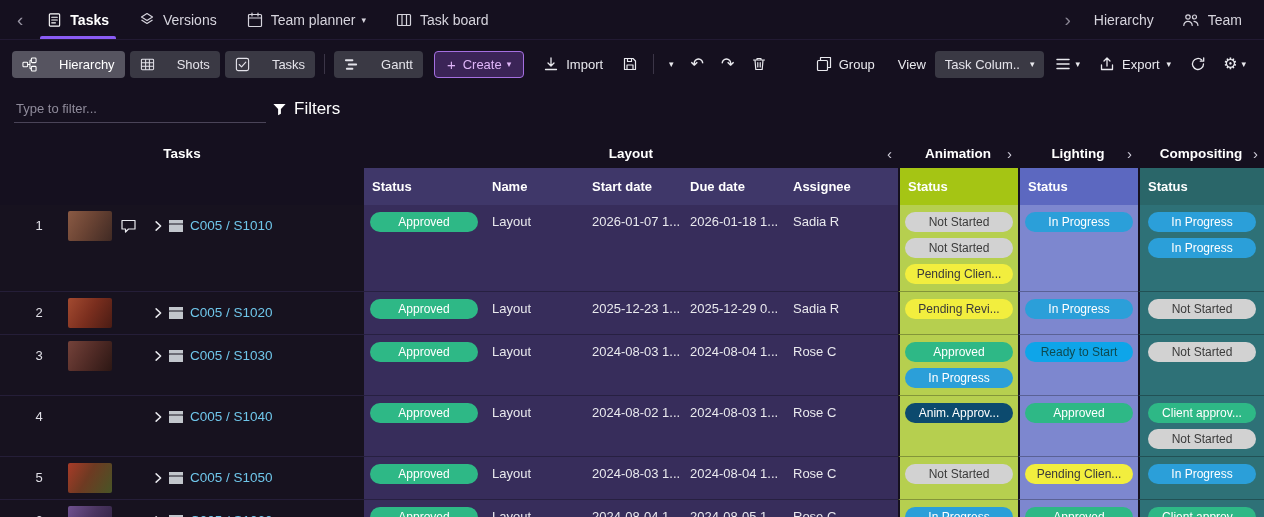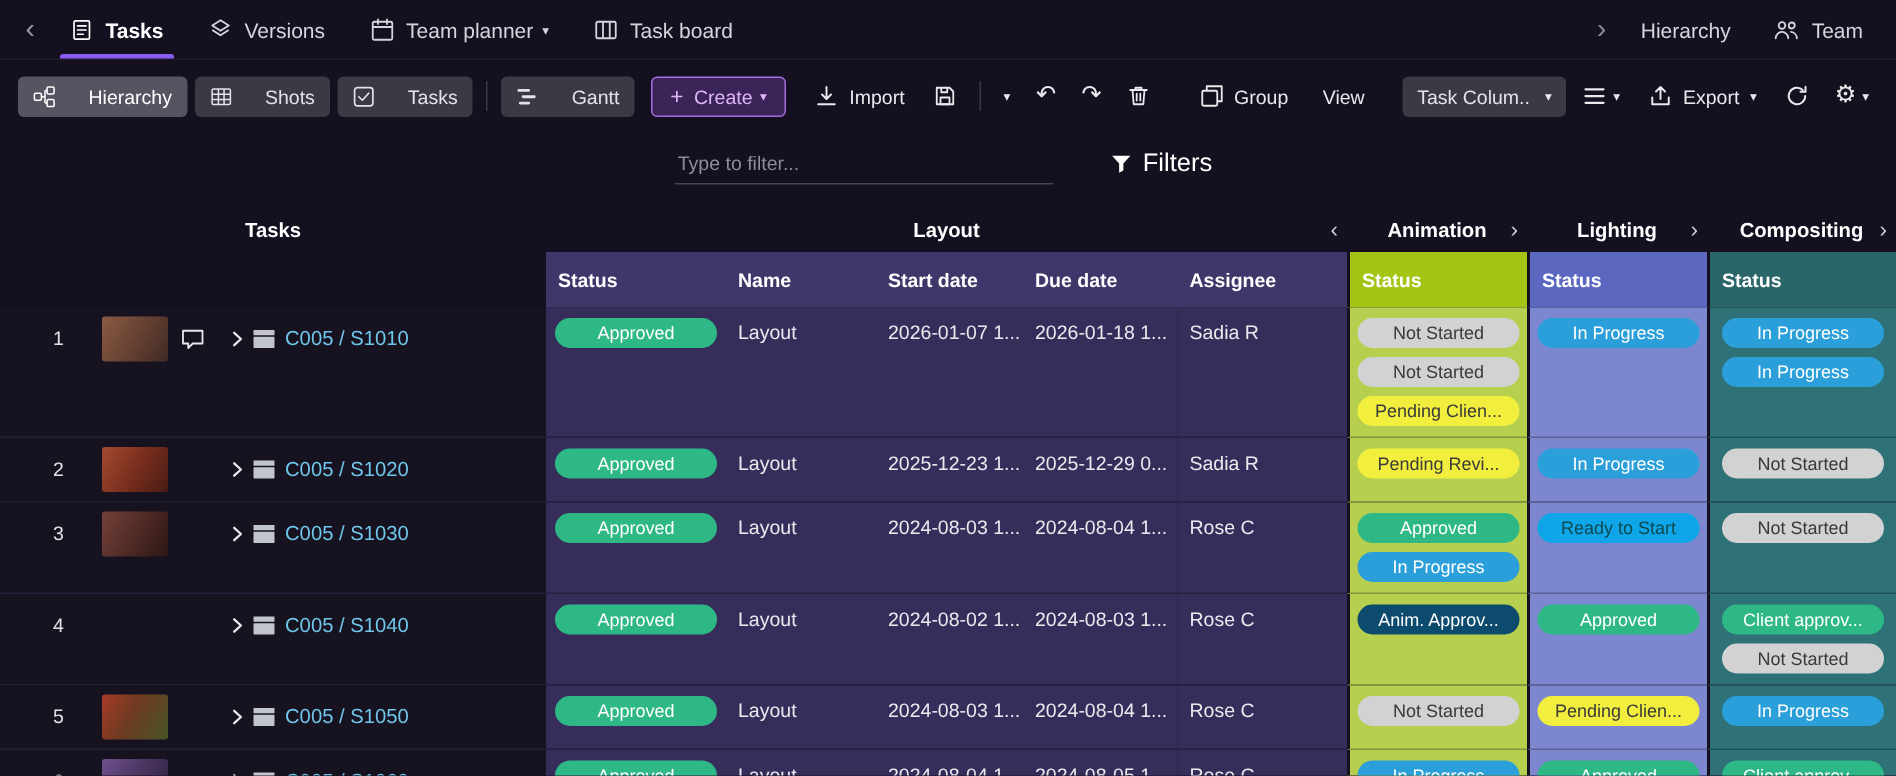--- a/index.html
+++ b/index.html
@@ -35,23 +35,23 @@
   .toolbar{height:48px;display:flex;align-items:center;padding:0 12px;gap:5px;}
   .tbtn{display:flex;align-items:center;gap:22px;background:#3a3944;border:none;border-radius:4px;color:#e4e3ea;font-size:13px;padding:6px 10px;font-family:inherit;cursor:pointer;}
   .tbtn.active{background:#565460;color:#fff;}
   .vsep{width:1px;height:20px;background:#3b3547;margin:0 4px;}
   .create-btn{display:flex;align-items:center;gap:7px;background:rgba(148,82,219,.30);border:1px solid #a46fe0;border-radius:4px;color:#dfb6f8;font-size:13px;padding:5px 12px;margin:0 6px;font-family:inherit;cursor:pointer;}
   .create-btn .plus{font-size:15px;line-height:1;}
   .ghost-btn{display:flex;align-items:center;gap:7px;background:none;border:none;color:#e9e9ee;font-size:13px;padding:6px 8px;font-family:inherit;cursor:pointer;}
   .icon-btn{background:none;border:none;color:#e9e9ee;font-size:16px;padding:4px 6px;cursor:pointer;display:flex;align-items:center;gap:4px;font-family:inherit;line-height:1;}
   .mini-caret{font-size:9px;color:#e9e9ee;}
   .select-btn{display:flex;align-items:center;gap:10px;background:#3a3944;border:none;border-radius:4px;color:#e4e3ea;font-size:13px;padding:6px 10px;font-family:inherit;cursor:pointer;}
-  .view-label{font-size:13px;color:#e9e9ee;margin:0 20px 0 10px;}
+  .view-label{font-size:13px;color:#e9e9ee;margin:0 4px 0 10px;}
   
-  .filterbar{height:42px;display:flex;align-items:center;justify-content:center;padding:0 14px;gap:32px;}
+  .filterbar{height:42px;display:flex;align-items:center;justify-content:flex-start;padding:0 14px;}
   .filter-input{width:252px;background:transparent;border:none;border-bottom:1px solid #4a4458;color:#cfcfd6;font-size:13px;padding:6px 2px;font-family:inherit;outline:none;}
   .filter-input::placeholder{color:#8f8b9b;}
   .filters-btn{display:flex;align-items:center;gap:7px;background:none;border:none;color:#fff;font-size:17px;font-family:inherit;cursor:pointer;}
   
   .grid{margin-top:8px;}
   .ghrow{display:flex;height:30px;align-items:center;font-weight:700;font-size:13.5px;color:#fff;}
   .gh{position:relative;display:flex;align-items:center;justify-content:center;height:100%;}
   .gh-tasks{width:364px;}
   .gh-layout{width:534px;}
   .gh-anim{width:120px;}

